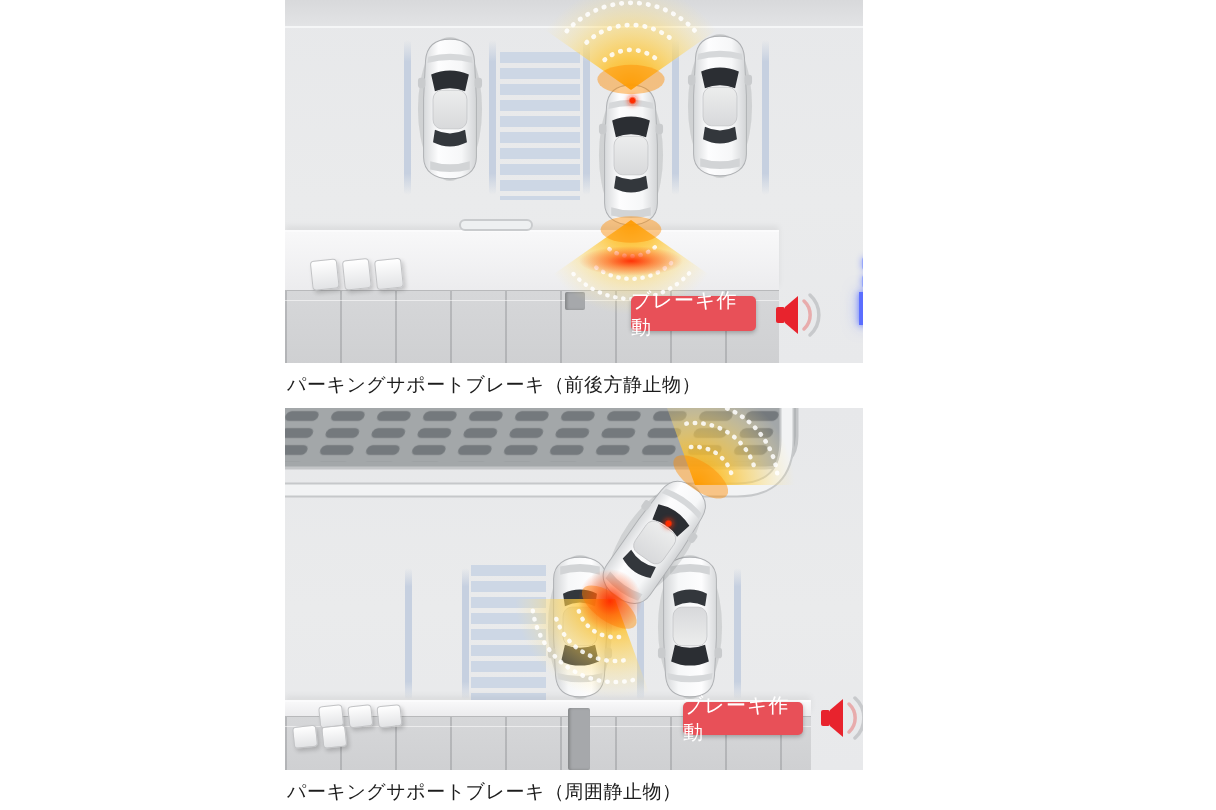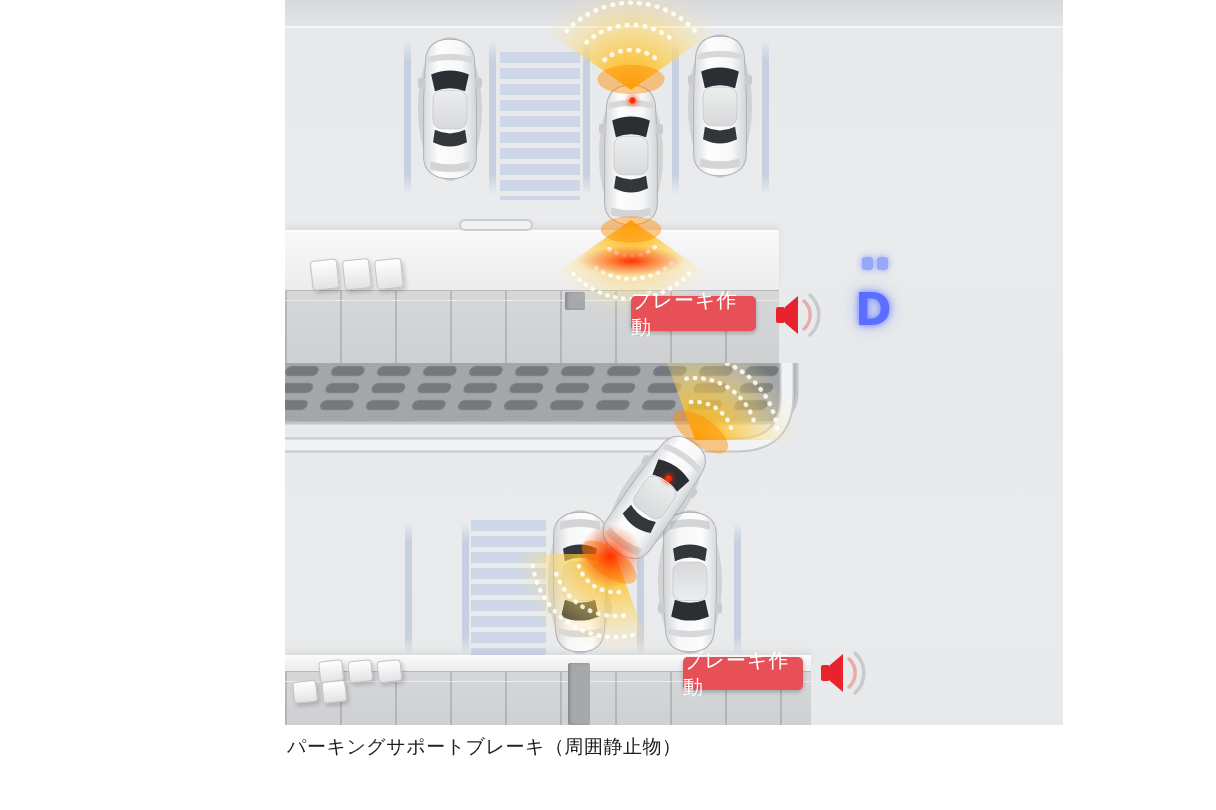--- a/index.html
+++ b/index.html
@@ -4,21 +4,21 @@
 <style>
   *{margin:0;padding:0;box-sizing:border-box}
   html,body{background:#fff}
   body{
     width:1216px;height:810px;position:relative;overflow:hidden;
     font-family:"Liberation Sans","DejaVu Sans",sans-serif;
   }
   .column{position:absolute;left:285px;top:0;width:646px}
   figure{margin:0}
   .illus{
-    position:relative;width:778px;overflow:hidden;
+    position:relative;width:578px;overflow:hidden;
     background:linear-gradient(180deg,#e7e8ea 0%,var(--floor,#eaebec) 55%,#e8e9eb 100%);
   }
   .illus1{height:363px}
   .illus2{height:362px}
   figcaption{
     font-size:19px;line-height:20px;color:#1c1c1c;letter-spacing:.5px;
     padding:12px 0 13px 2px;
   }
 
   
@@ -205,20 +205,21 @@
 
       <div class="badge" style="left:346px;top:296px;width:125px;height:35px">
         <span>ブレーキ作動</span>
       </div>
       <svg class="speaker" style="left:489px;top:292px" width="58" height="48" viewBox="0 0 58 48">
           <use href="#spk"></use>
         </svg>
       <div class="shift-dashes" style="left:577px;top:256px"><i></i><i></i></div>
       <div class="shiftD" style="left:570px;top:284px">D</div>
     </div>
+    <figcaption>パーキングサポートブレーキ（前後方静止物）</figcaption>
   </figure>
 
   <figure>
     <div class="illus illus2">
 
       <svg class="roofsvg z3" width="560" height="110" viewBox="0 0 560 110">
         <defs>
           <pattern id="slots" width="46" height="17" patternUnits="userSpaceOnUse" patternTransform="skewX(-18)">
             <rect x="3" y="3" width="33" height="10" rx="5" fill="#6f7478"></rect>
           </pattern>

